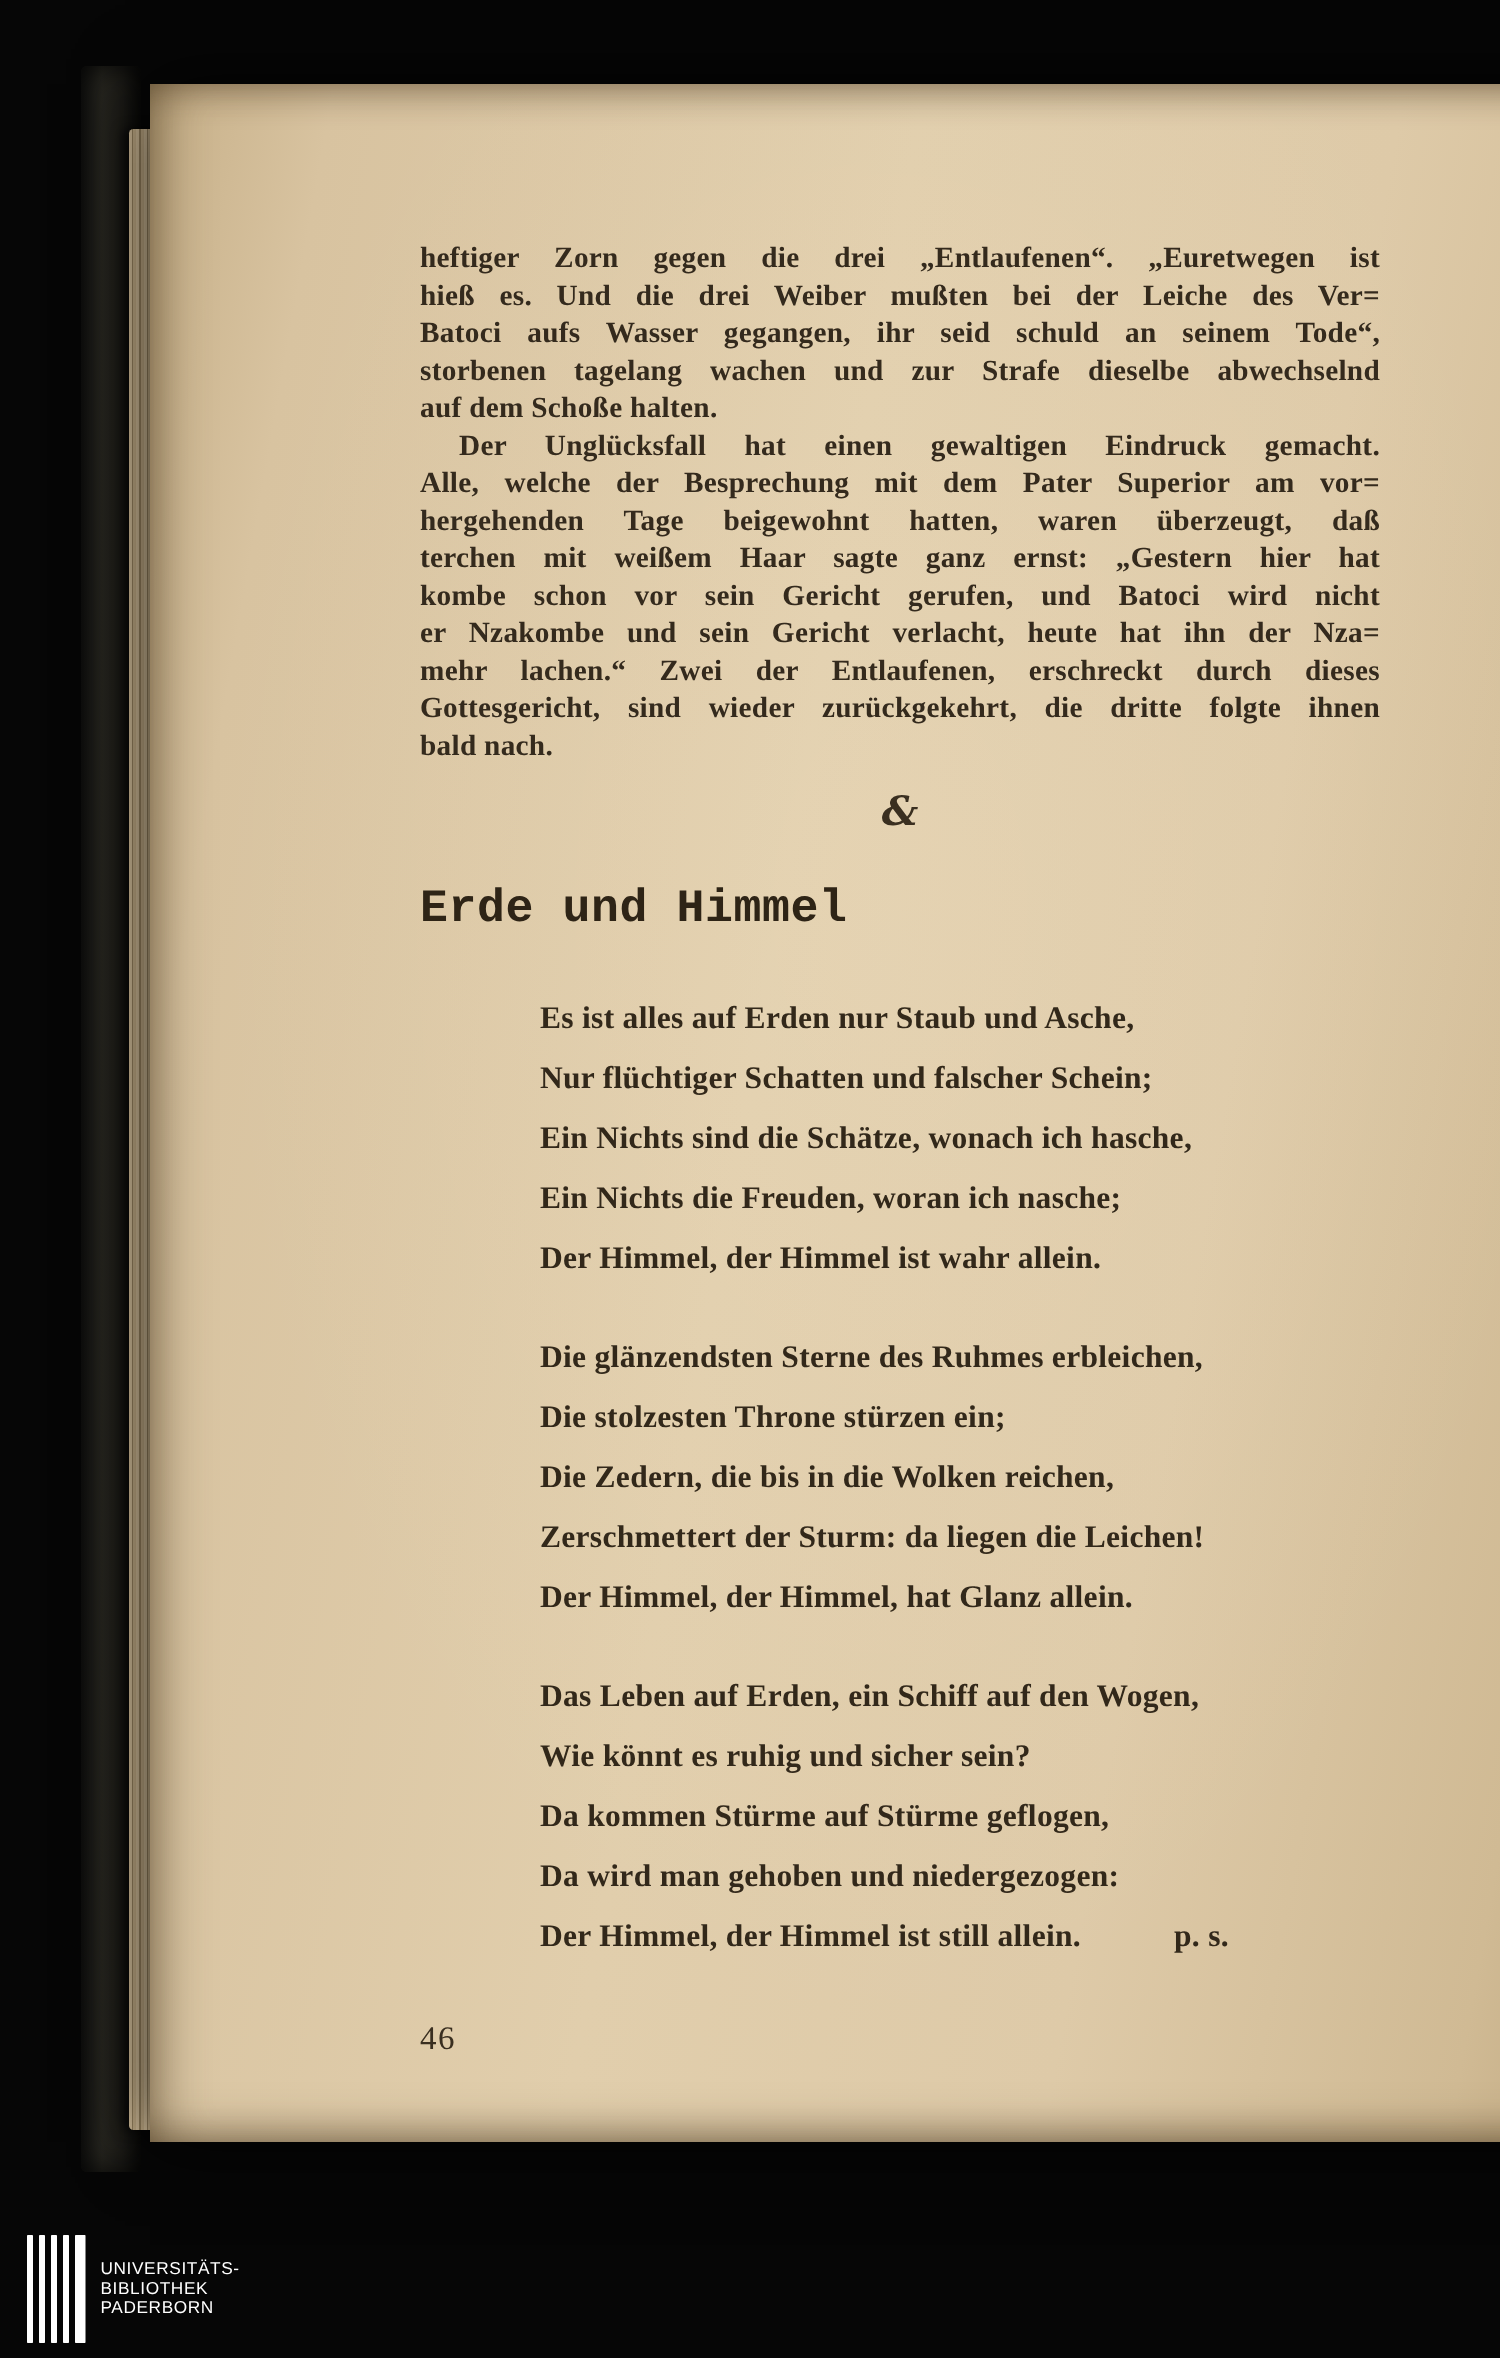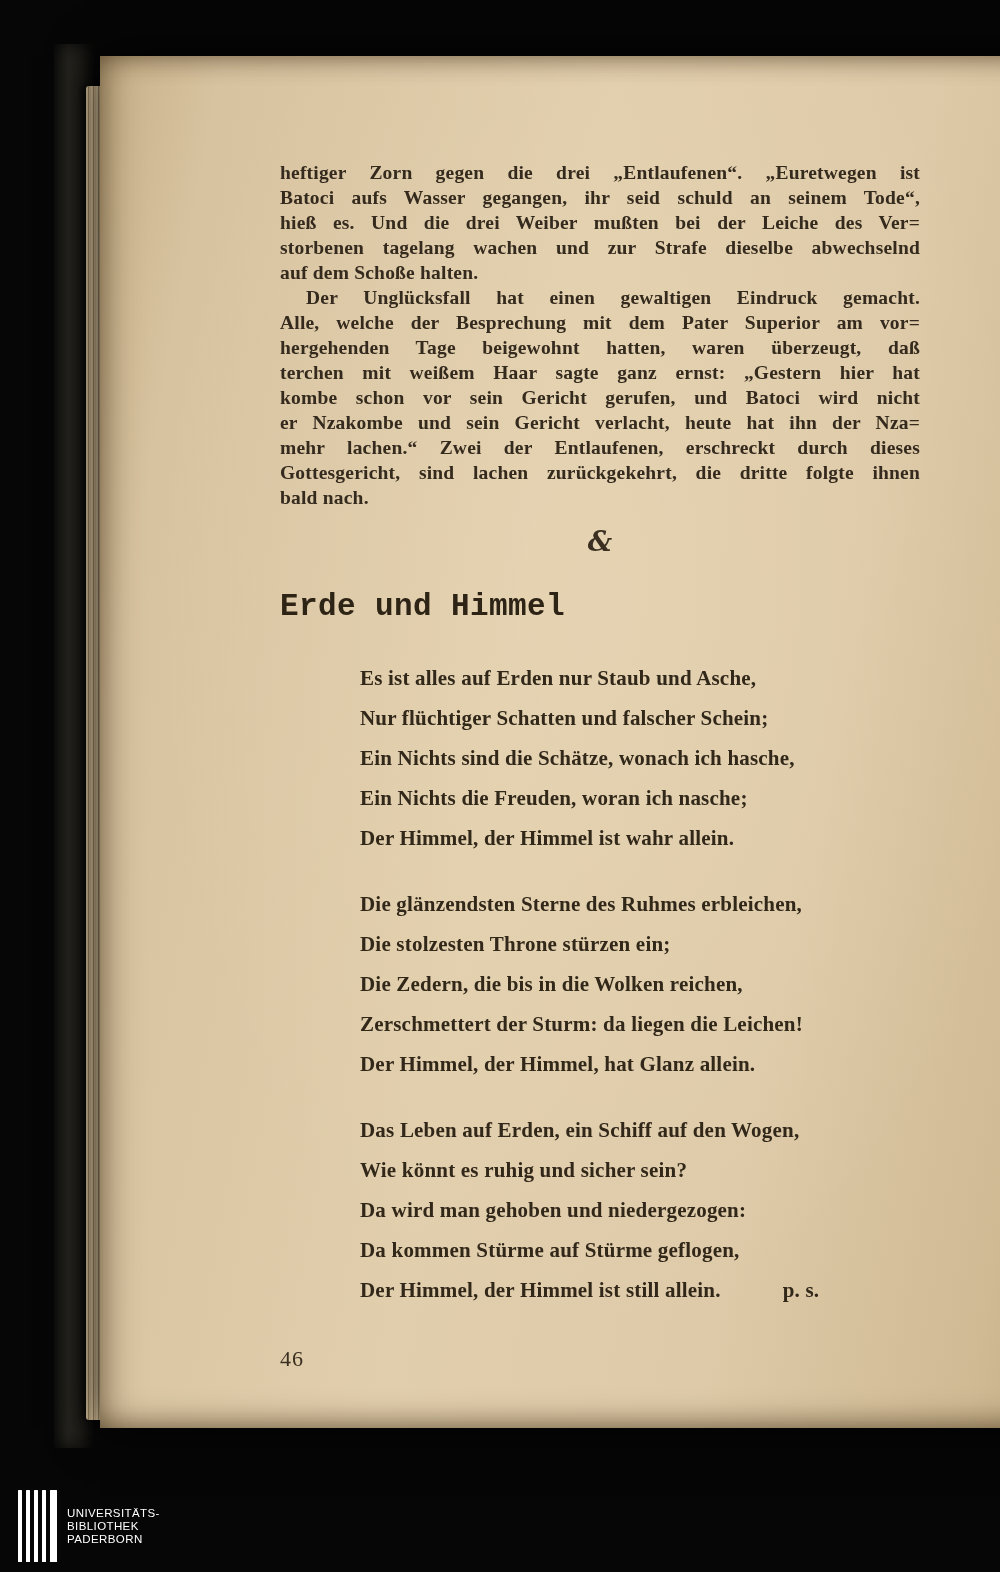--- a/index.html
+++ b/index.html
@@ -90,35 +90,35 @@
 
 <div class="cover-left"></div>
 <div class="next-page"></div>
 <div class="page-stack"></div>
 
 <div class="page">
   <div class="content">
 
     <div>
       <div class="pline just">heftiger Zorn gegen die drei „Entlaufenen“. „Euretwegen ist</div>
+      <div class="pline just">hieß es. Und die drei Weiber mußten bei der Leiche des Ver=</div>
       <div class="pline just">Batoci aufs Wasser gegangen, ihr seid schuld an seinem Tode“,</div>
-      <div class="pline just">hieß es. Und die drei Weiber mußten bei der Leiche des Ver=</div>
       <div class="pline just">storbenen tagelang wachen und zur Strafe dieselbe abwechselnd</div>
       <div class="pline">auf dem Schoße halten.</div>
     </div>
 
     <div>
       <div class="pline just indent">Der Unglücksfall hat einen gewaltigen Eindruck gemacht.</div>
       <div class="pline just">Alle, welche der Besprechung mit dem Pater Superior am vor=</div>
       <div class="pline just">hergehenden Tage beigewohnt hatten, waren überzeugt, daß</div>
       <div class="pline just">terchen mit weißem Haar sagte ganz ernst: „Gestern hier hat</div>
       <div class="pline just">kombe schon vor sein Gericht gerufen, und Batoci wird nicht</div>
       <div class="pline just">er Nzakombe und sein Gericht verlacht, heute hat ihn der Nza=</div>
       <div class="pline just">mehr lachen.“ Zwei der Entlaufenen, erschreckt durch dieses</div>
-      <div class="pline just">Gottesgericht, sind lachen zurückgekehrt, die dritte folgte ihnen</div>
+      <div class="pline just">Gottesgericht, sind wieder zurückgekehrt, die dritte folgte ihnen</div>
       <div class="pline">bald nach.</div>
     </div>
 
     <div class="ornament">&amp;</div>
 
     <h1 class="heading">Erde und Himmel</h1>
 
     <div class="poem">
       <div class="stanza">
         <div class="vline">Es ist alles auf Erden nur Staub und Asche,</div>
@@ -130,22 +130,22 @@
       <div class="stanza">
         <div class="vline">Die glänzendsten Sterne des Ruhmes erbleichen,</div>
         <div class="vline">Die stolzesten Throne stürzen ein;</div>
         <div class="vline">Die Zedern, die bis in die Wolken reichen,</div>
         <div class="vline">Zerschmettert der Sturm: da liegen die Leichen!</div>
         <div class="vline">Der Himmel, der Himmel, hat Glanz allein.</div>
       </div>
       <div class="stanza">
         <div class="vline">Das Leben auf Erden, ein Schiff auf den Wogen,</div>
         <div class="vline">Wie könnt es ruhig und sicher sein?</div>
+        <div class="vline">Da kommen Stürme auf Stürme geflogen,</div>
         <div class="vline">Da wird man gehoben und niedergezogen:</div>
-        <div class="vline">Da kommen Stürme auf Stürme geflogen,</div>
         <div class="vline">
           <span>Der Himmel, der Himmel ist still allein.</span><span class="sig">p. s.</span>
         </div>
       </div>
     </div>
 
   </div>
 
   <div class="pagenum">46</div>
 </div>

